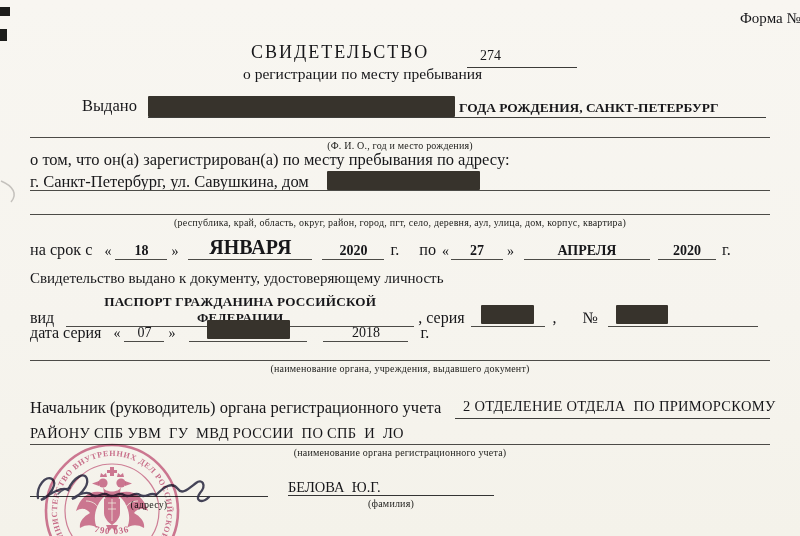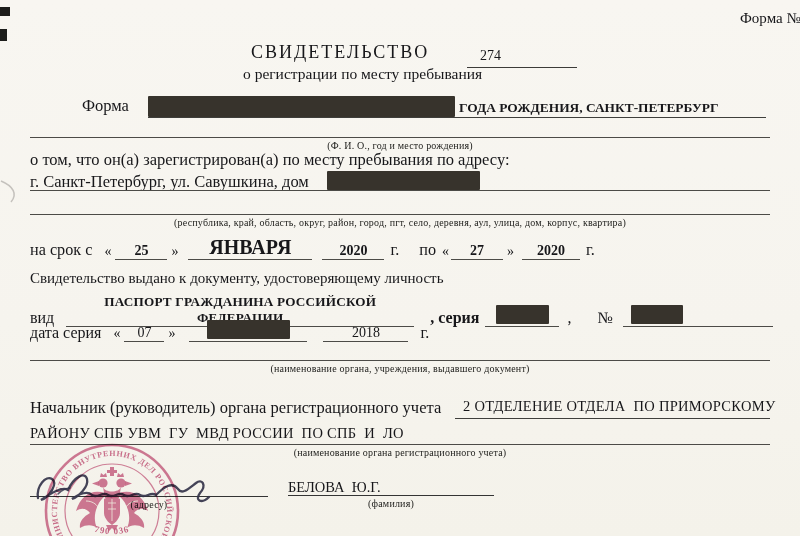--- a/index.html
+++ b/index.html
@@ -31,58 +31,59 @@
   <svg class="abs" style="left:0;top:178px;" width="22" height="26">
     <path d="M1,3 C13,8 18,16 11,24" fill="none" stroke="#9a9894" stroke-width="1.5" opacity=".55"></path>
   </svg>
 
   <div class="abs" style="right:36px;top:10px;font-size:15px;">Форма № 3</div>
 
   <div class="abs" style="left:251px;top:42px;font-size:18px;letter-spacing:2px;">СВИДЕТЕЛЬСТВО</div>
   <div class="abs" style="left:467px;top:48px;width:110px;border-bottom:1.3px solid #3c3b38;height:20px;padding-left:13px;font-size:14px;box-sizing:border-box;">274</div>
   <div class="abs" style="left:243px;top:65px;font-size:15.5px;">о регистрации по месту пребывания</div>
 
-  <div class="abs" style="left:82px;top:96px;font-size:16.5px;">Форма</div>
+  <div class="abs" style="left:82px;top:96px;font-size:16.5px;">Выдано</div>
   <div class="abs redact" style="left:148px;top:96px;width:307px;height:21px;"></div>
   <div class="abs bold pre" style="left:459px;top:100px;font-size:13.4px;">ГОДА РОЖДЕНИЯ, САНКТ-ПЕТЕРБУРГ</div>
   <div class="abs" style="left:148px;top:117px;width:618px;border-bottom:1.6px solid #3e3e3b;"></div>
 
   <div class="abs fline" style="left:30px;top:137px;width:740px;"></div>
   <div class="abs cap" style="left:30px;top:140px;width:740px;">(Ф. И. О., год и место рождения)</div>
 
   <div class="abs" style="left:30px;top:150px;font-size:16.5px;">о том, что он(а) зарегистрирован(а) по месту пребывания по адресу:</div>
 
   <div class="abs" style="left:30px;top:172px;font-size:16.5px;">г. Санкт-Петербург, ул. Савушкина, дом</div>
   <div class="abs redact" style="left:327px;top:171px;width:153px;height:19px;"></div>
   <div class="abs fline" style="left:30px;top:190px;width:740px;"></div>
   <div class="abs fline" style="left:30px;top:214px;width:740px;"></div>
   <div class="abs cap" style="left:30px;top:217px;width:740px;">(республика, край, область, округ, район, город, пгт, село, деревня, аул, улица, дом, корпус, квартира)</div>
 
   <div class="abs" style="left:30px;top:236px;width:745px;display:flex;align-items:flex-end;font-size:16.2px;">
     <span>на срок с</span>
     <span style="margin-left:12px;font-size:14px;">«</span>
-    <span class="cell bold" style="width:52px;font-size:14px;margin-left:4px;">25</span>
+    <span class="cell bold" style="width:52px;font-size:14px;margin-left:4px;">18</span>
     <span style="margin-left:4px;font-size:14px;">»</span>
     <span class="cell bold" style="width:124px;font-size:20px;margin-left:10px;">ЯНВАРЯ</span>
     <span class="cell bold" style="width:62px;font-size:14px;margin-left:10px;">2020</span>
     <span style="margin-left:6px;">г.</span>
     <span style="margin-left:20px;">по</span>
     <span style="margin-left:6px;font-size:14px;">«</span>
     <span class="cell bold" style="width:52px;font-size:14px;margin-left:2px;">27</span>
     <span style="margin-left:4px;font-size:14px;">»</span>
+    <span class="cell bold" style="width:126px;font-size:14px;margin-left:10px;">АПРЕЛЯ</span>
     <span class="cell bold" style="width:58px;font-size:14px;margin-left:8px;">2020</span>
     <span style="margin-left:6px;">г.</span>
   </div>
 
   <div class="abs" style="left:30px;top:270px;font-size:15px;">Свидетельство выдано к документу, удостоверяющему личность</div>
 
   <div class="abs" style="left:30px;top:294px;display:flex;align-items:flex-end;font-size:16px;">
     <span>вид</span>
     <span class="cell bold" style="width:348px;font-size:13.2px;margin-left:12px;letter-spacing:.2px;">ПАСПОРТ ГРАЖДАНИНА РОССИЙСКОЙ ФЕДЕРАЦИИ</span>
-    <span style="margin-left:16px;font-weight:bold;">, серия</span>
+    <span style="margin-left:4px;">, серия</span>
     <span class="cell" style="width:74px;margin-left:6px;height:21px;"><span class="redact" style="display:inline-block;width:53px;height:19px;vertical-align:bottom;"></span></span>
     <span style="margin-left:8px;">,</span>
     <span style="margin-left:26px;">№</span>
     <span class="cell" style="width:150px;margin-left:10px;height:21px;text-align:left;"><span class="redact" style="display:inline-block;width:52px;height:19px;vertical-align:bottom;margin-left:8px;"></span></span>
   </div>
 
   <div class="abs" style="left:30px;top:320px;display:flex;align-items:flex-end;font-size:16px;">
     <span>дата серия</span>
     <span style="margin-left:12px;font-size:14px;">«</span>
     <span class="cell" style="width:40px;font-size:14px;margin-left:4px;">07</span>

